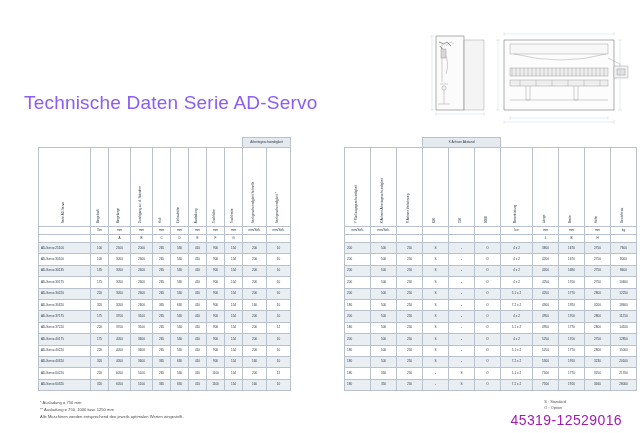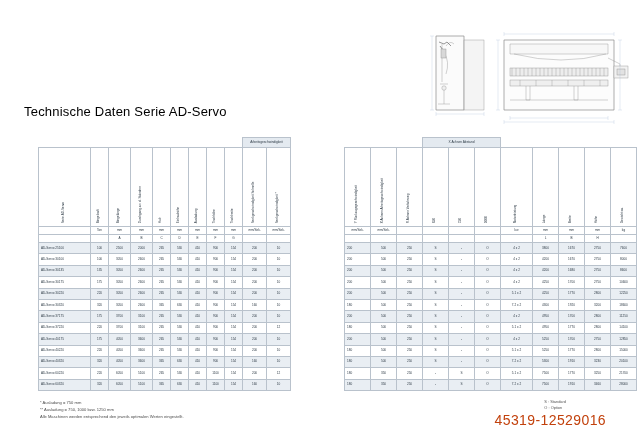--- a/index.html
+++ b/index.html
@@ -5,22 +5,22 @@
   html,body{margin:0;padding:0;}
   body{
     width:640px;height:433px;
     background:#ffffff;
     font-family:"Liberation Sans", sans-serif;
     color:#333;
     position:relative;
     overflow:hidden;
   }
   .page-title{
-    position:absolute;left:24px;top:104px;
-    font-size:13px;color:#000000;letter-spacing:.2px;white-space:nowrap;
+    position:absolute;left:24px;top:92px;
+    font-size:19px;color:#8b5cf6;letter-spacing:.2px;white-space:nowrap;
   }
 
   
   .cad{position:absolute;left:424px;top:22px;width:212px;height:104px;}
   .cad svg{display:block;}
 
   
   table{border-collapse:collapse;table-layout:fixed;}
   td,th{
     border:1px solid #b9c2cc;
@@ -60,22 +60,22 @@
   
   .notes{
     position:absolute;left:40px;top:399px;
     font-size:4.1px;line-height:1.75;color:#4c4c4c;
   }
   .legend{
     position:absolute;right:74px;top:399px;
     font-size:3.9px;line-height:1.6;color:#555;text-align:left;
   }
   .watermark{
-    position:absolute;right:34px;top:412px;
-    font-size:14px;color:#c2410c;letter-spacing:.4px;
+    position:absolute;right:18px;top:412px;
+    font-size:14px;color:#a21caf;letter-spacing:.4px;
     font-family:"Liberation Sans", sans-serif;
   }
 </style>
 </head>
 <body>
 
 <div class="page-title">Technische Daten Serie AD-Servo</div>
 
 <div class="cad">
   <svg width="212" height="104" viewBox="0 0 212 104">

